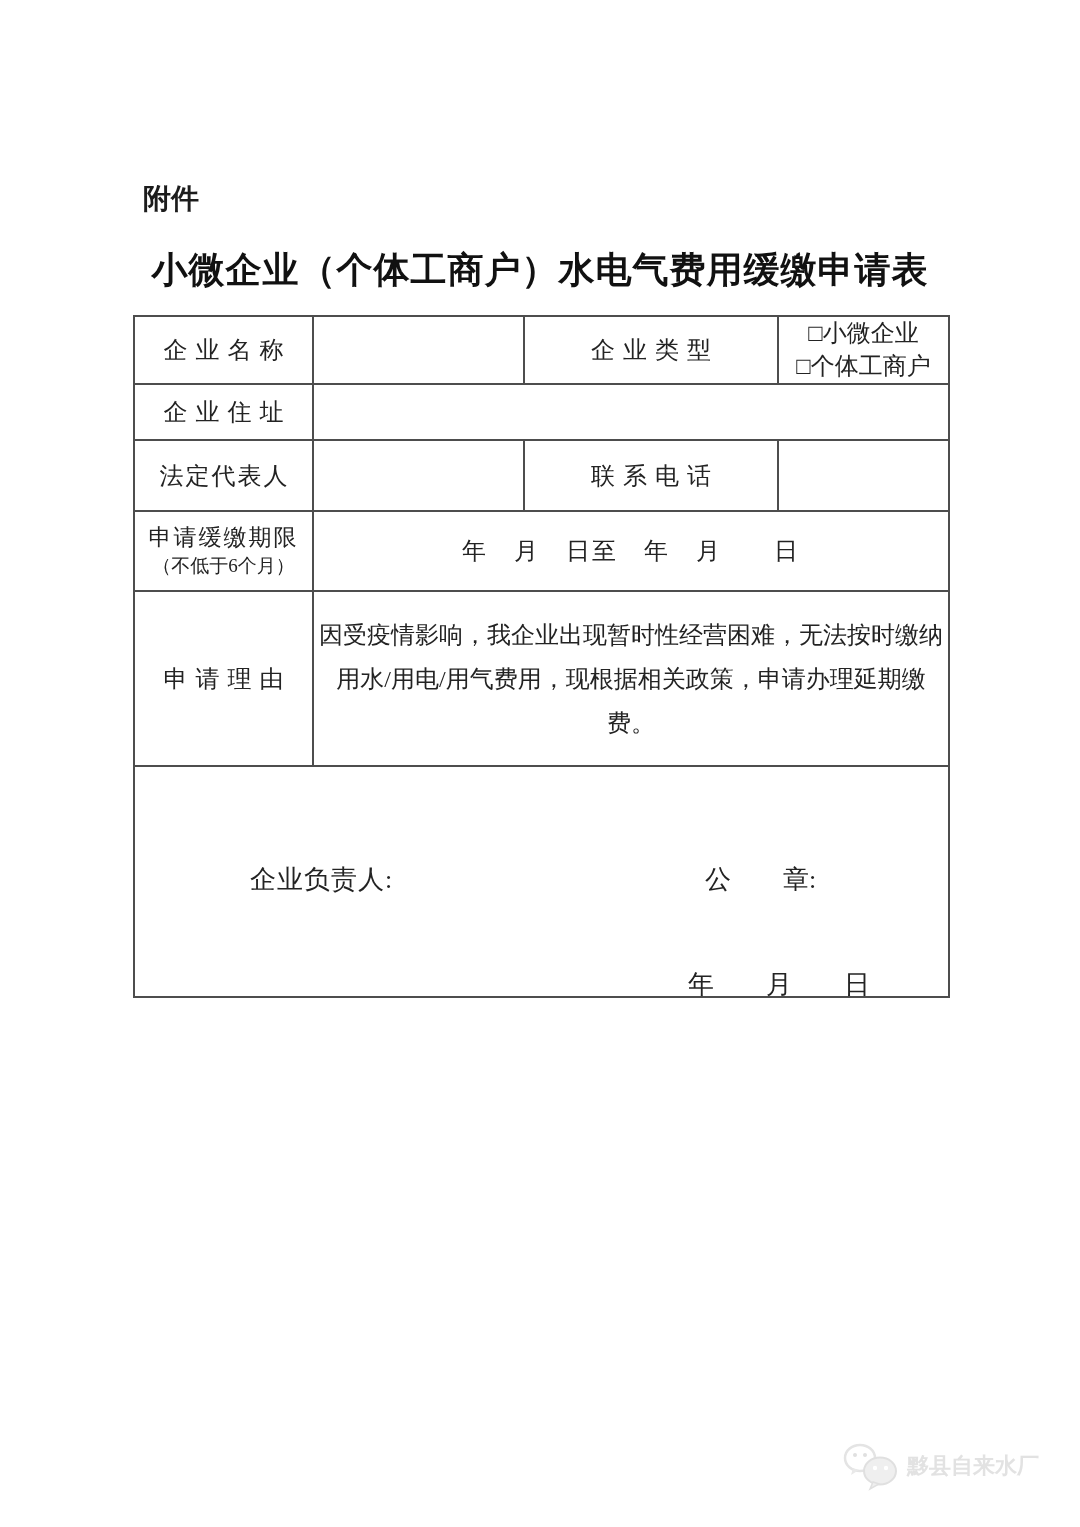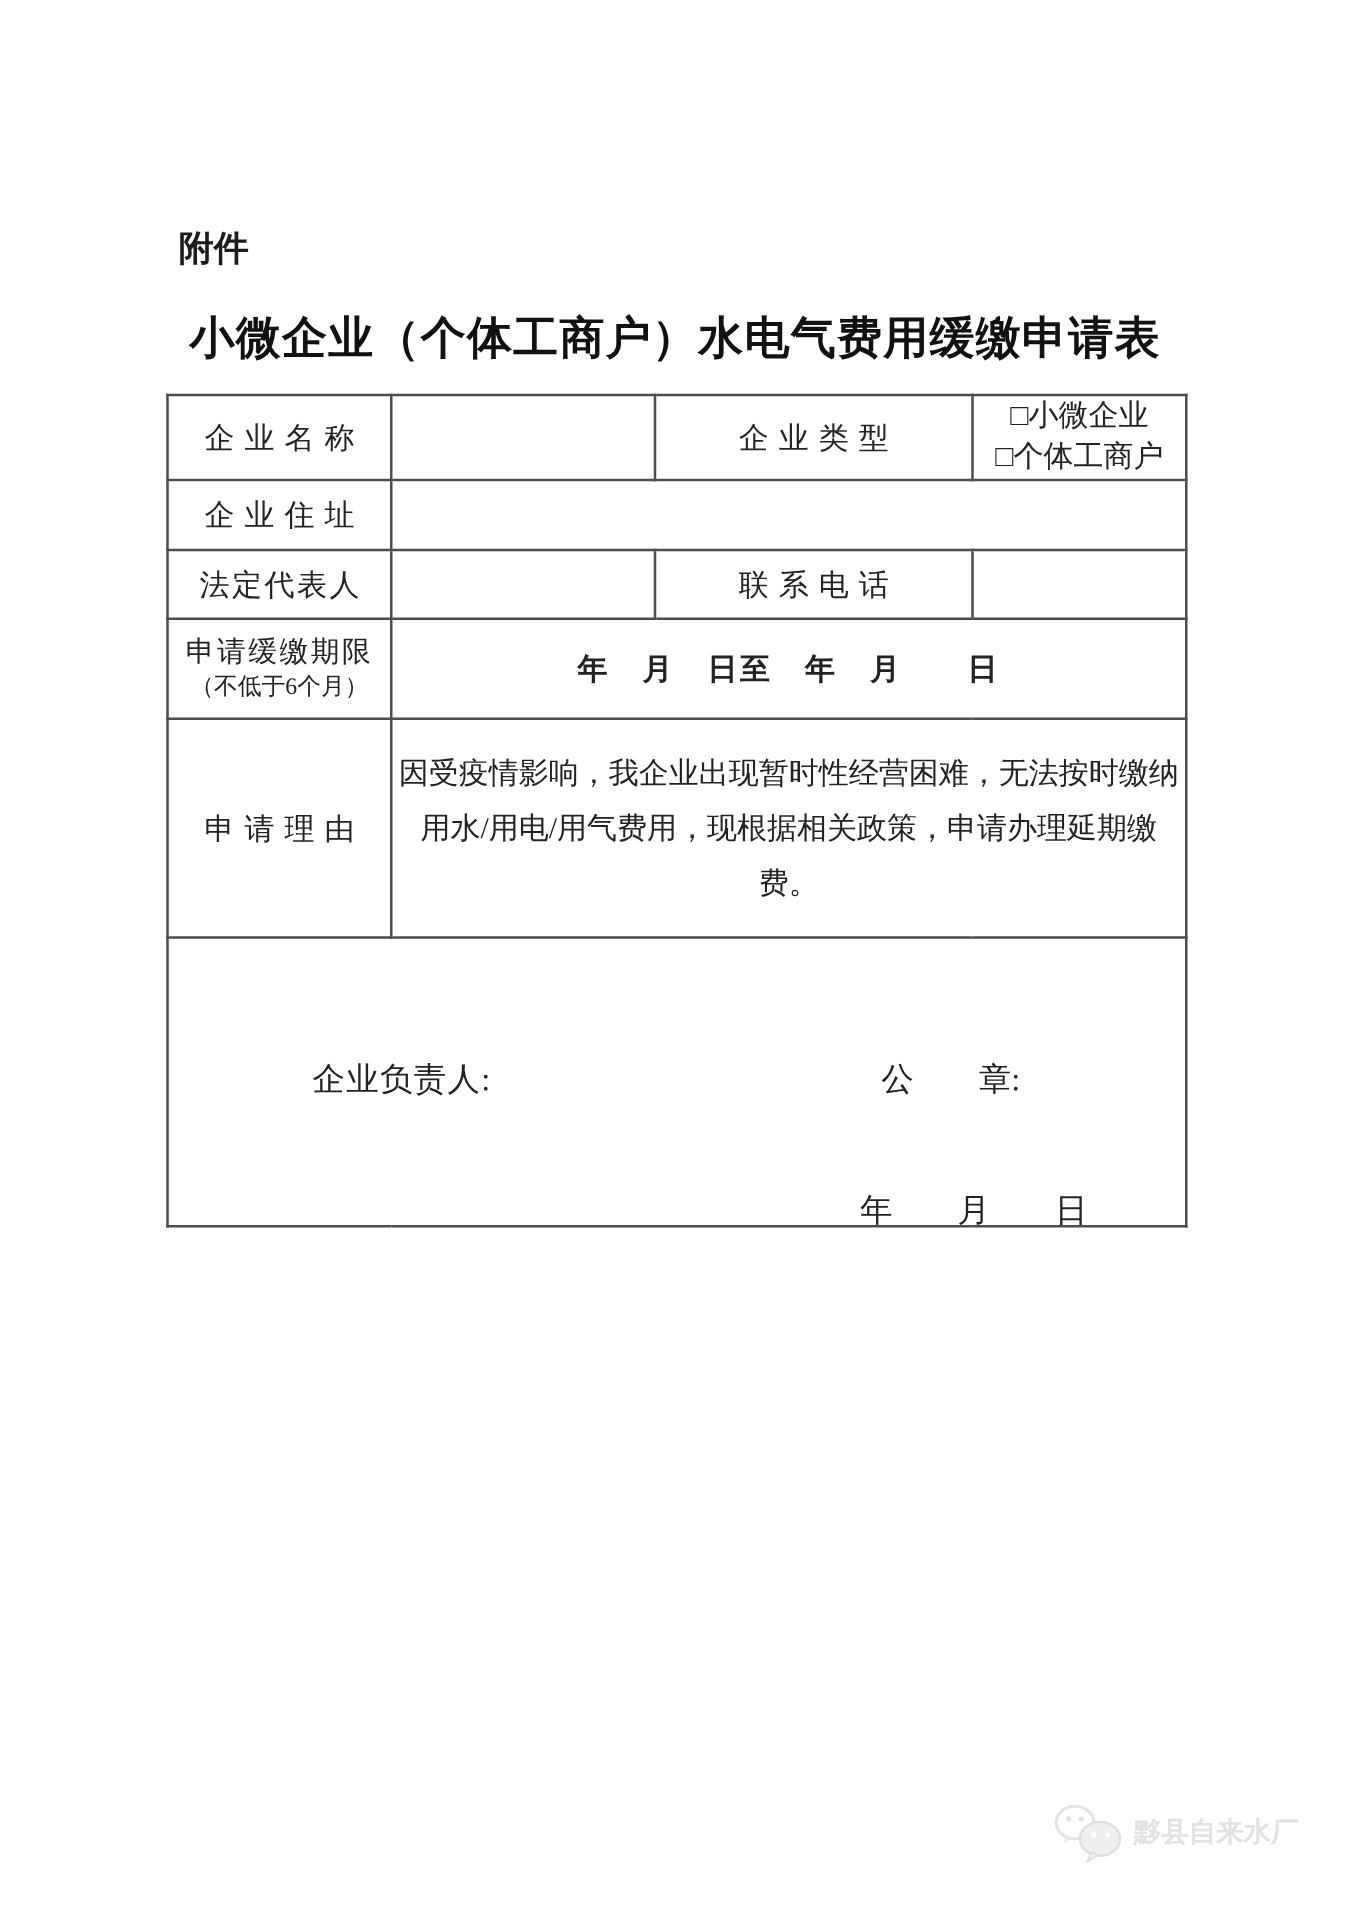--- a/index.html
+++ b/index.html
@@ -16,30 +16,30 @@
     font-size:36px;font-weight:bold;color:#111;letter-spacing:1px;
   }
   table.form{
     position:absolute;left:133px;top:315px;width:815px;
     border-collapse:collapse;table-layout:fixed;
   }
   table.form td{
     border:2px solid #4d4d4d;padding:0;vertical-align:middle;
     text-align:center;font-size:24px;color:#232323;
   }
-  tr.r1{height:66px}tr.r2{height:56px}tr.r3{height:55px}tr.r4{height:78px}
+  tr.r1{height:66px}tr.r2{height:56px}tr.r3{height:71px}tr.r4{height:78px}
   tr.r5{height:80px}tr.r6{height:175px}tr.r7{height:173px}tr.r8{height:231px}
   .ls8{letter-spacing:8px;margin-right:-8px;}
   .ls2{letter-spacing:2px;margin-right:-2px;}
   .opt-cell{text-align:left;padding:4px 0 4px 12px;font-size:22px;line-height:33px;}
   .opt-cell div{white-space:nowrap;}
   .fee-cell span{font-size:25px;margin:0 16px;white-space:nowrap;}
   .period-label .l1{display:block;font-size:23px;letter-spacing:2px;line-height:30px;}
   .period-label .l2{display:block;font-size:19px;line-height:26px;}
-  .period-value{font-size:26px;letter-spacing:2px;font-weight:bold;}
+  .period-value{font-size:26px;letter-spacing:2px;}
   .text-cell{text-align:left;padding:0 18px;font-size:25px;line-height:44px;}
   .sign-cell{position:relative;}
   .signer{position:absolute;left:115px;top:95px;font-size:26px;letter-spacing:1px;}
   .seal{position:absolute;left:570px;top:95px;font-size:26px;}
   .dateline{position:absolute;left:553px;top:200px;font-size:26px;}
   .watermark{
     position:absolute;left:843px;top:1441px;display:flex;align-items:center;gap:6px;
     color:#e2e2e2;font-size:22px;font-weight:bold;white-space:nowrap;
     font-family:"Liberation Sans","DejaVu Sans",sans-serif;
     text-shadow:0 1px 0 #ffffff;

